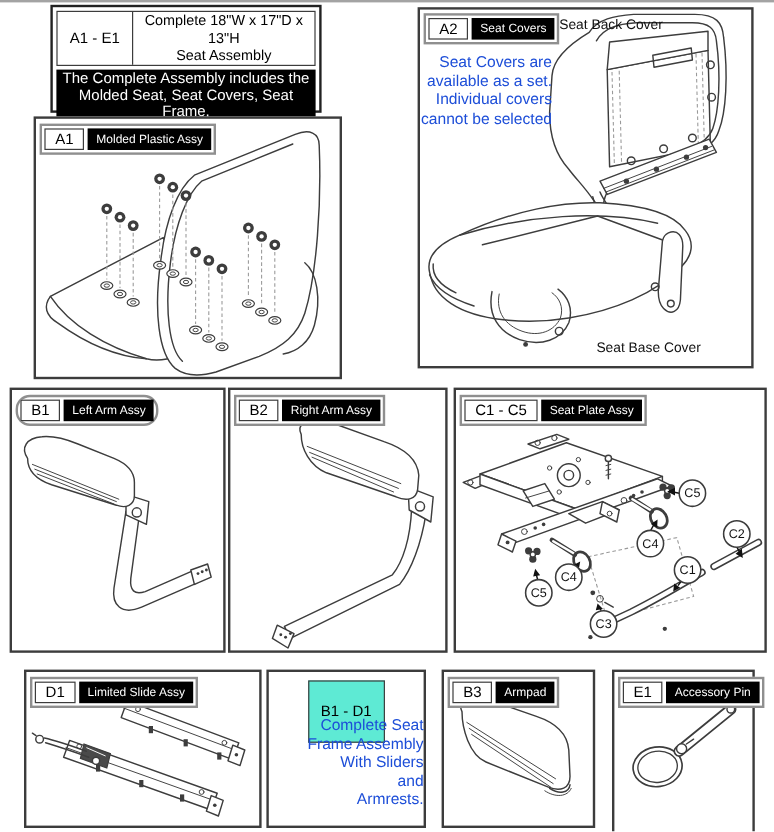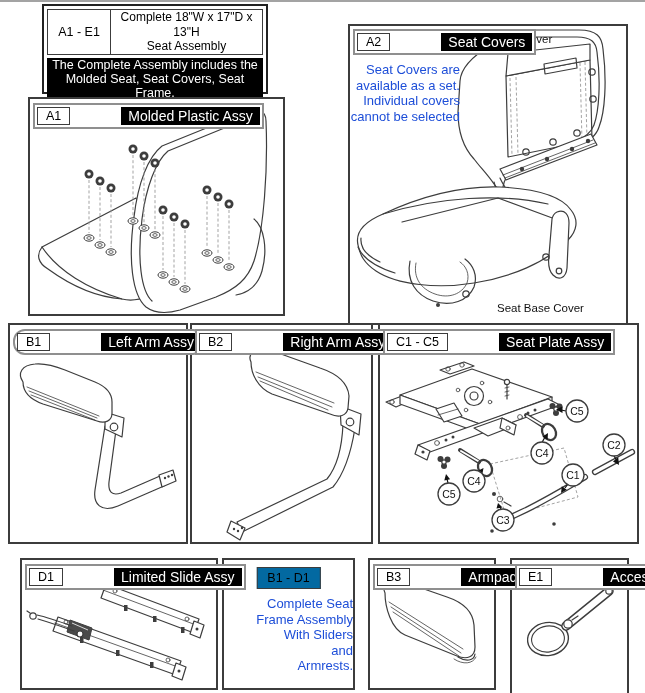--- a/index.html
+++ b/index.html
@@ -7,34 +7,34 @@
         font-family:"Liberation Sans",sans-serif;color:#000;overflow:hidden;}
   .toprule{position:absolute;left:0;top:0;width:645px;height:2px;background:#a3a3a3;}
   .panel{position:absolute;border:2px solid #3c3c3c;background:#fff;box-sizing:border-box;}
   .panel svg{position:absolute;left:0;top:0;}
   
   .labelbox{position:absolute;display:inline-flex;align-items:stretch;gap:3px;
             border:2px solid #8f8f8f;background:#fff;padding:2px;z-index:3;}
   .lb-code{display:flex;align-items:center;justify-content:center;border:1px solid #3c3c3c;
            background:#fff;color:#000;padding:1px 8px;font-size:12.5px;white-space:nowrap;}
   .lb-name{display:flex;align-items:center;background:#000;color:#fff;
-           padding:1px 7px;font-size:14px;white-space:nowrap;margin-left:48px;}
+           padding:1px 7px;font-size:10px;white-space:nowrap;}
   
   .infobox{position:absolute;left:42px;top:4px;width:226px;height:90px;border:2px solid #222;
            background:#fff;box-sizing:border-box;padding:3px;display:flex;flex-direction:column;gap:3px;}
   .ib-top{display:flex;border:1px solid #3c3c3c;flex:0 0 34px;}
   .ib-code{display:flex;align-items:center;justify-content:center;width:62px;
            border-right:1px solid #3c3c3c;font-size:12.5px;}
   .ib-title{flex:1;display:flex;flex-direction:column;justify-content:center;
             text-align:center;font-size:12px;line-height:14.5px;}
   .ib-note{flex:1;background:#000;color:#fff;text-align:center;font-size:12.5px;
            line-height:14px;display:flex;flex-direction:column;justify-content:center;}
   .rednote{position:absolute;color:#1d4ed8;text-align:right;font-size:13px;line-height:15.5px;z-index:2;}
   .smalllabel{position:absolute;font-size:11.5px;color:#111;white-space:nowrap;z-index:2;}
-  .codebox{position:absolute;border:1.5px solid #3c3c3c;padding:3px 10px;font-size:12.5px;background:#0369a1;}
+  .codebox{position:absolute;border:1.5px solid #3c3c3c;padding:18px 10px;font-size:12.5px;background:#5eead4;}
   
   .ln{fill:none;stroke:#3d3d3d;stroke-width:1.2;stroke-linejoin:round;stroke-linecap:round;}
   .th{fill:none;stroke:#3d3d3d;stroke-width:0.8;stroke-linejoin:round;stroke-linecap:round;}
   .fw{fill:#fff;stroke:#3d3d3d;stroke-width:1.2;stroke-linejoin:round;}
   .dk{fill:#3d3d3d;stroke:none;}
   .dash{fill:none;stroke:#999;stroke-width:0.9;stroke-dasharray:3 2.2;}
   .tube{fill:none;stroke:#3d3d3d;stroke-width:6.2;stroke-linecap:round;}
   .tubein{fill:none;stroke:#fff;stroke-width:3.6;stroke-linecap:round;}
   .pin{fill:none;stroke:#3d3d3d;stroke-width:4;stroke-linecap:round;}
   .pinin{fill:none;stroke:#fff;stroke-width:2;stroke-linecap:round;}
@@ -58,21 +58,21 @@
         <div>Seat Assembly</div>
       </div>
     </div>
     <div class="ib-note">
       <div>The Complete Assembly includes the</div>
       <div>Molded Seat, Seat Covers, Seat Frame,</div>
       <div>Armrests, and all required hardware.</div>
     </div>
   </div>
 
-  <div class="panel" style="left:348px;top:24px;width:280px;height:301px;padding-left:14px;">
+  <div class="panel" style="left:348px;top:6px;width:280px;height:301px;padding-left:14px;">
     <div class="labelbox" style="left:3px;top:3px;">
       <span class="lb-code">A2</span>
       <span class="lb-name">Seat Covers</span>
     </div>
     <div class="rednote" style="left:0;top:36px;width:110px;">
       <div>Seat Covers are</div>
       <div>available as a set.</div>
       <div>Individual covers</div>
       <div>cannot be selected</div>
     </div>

